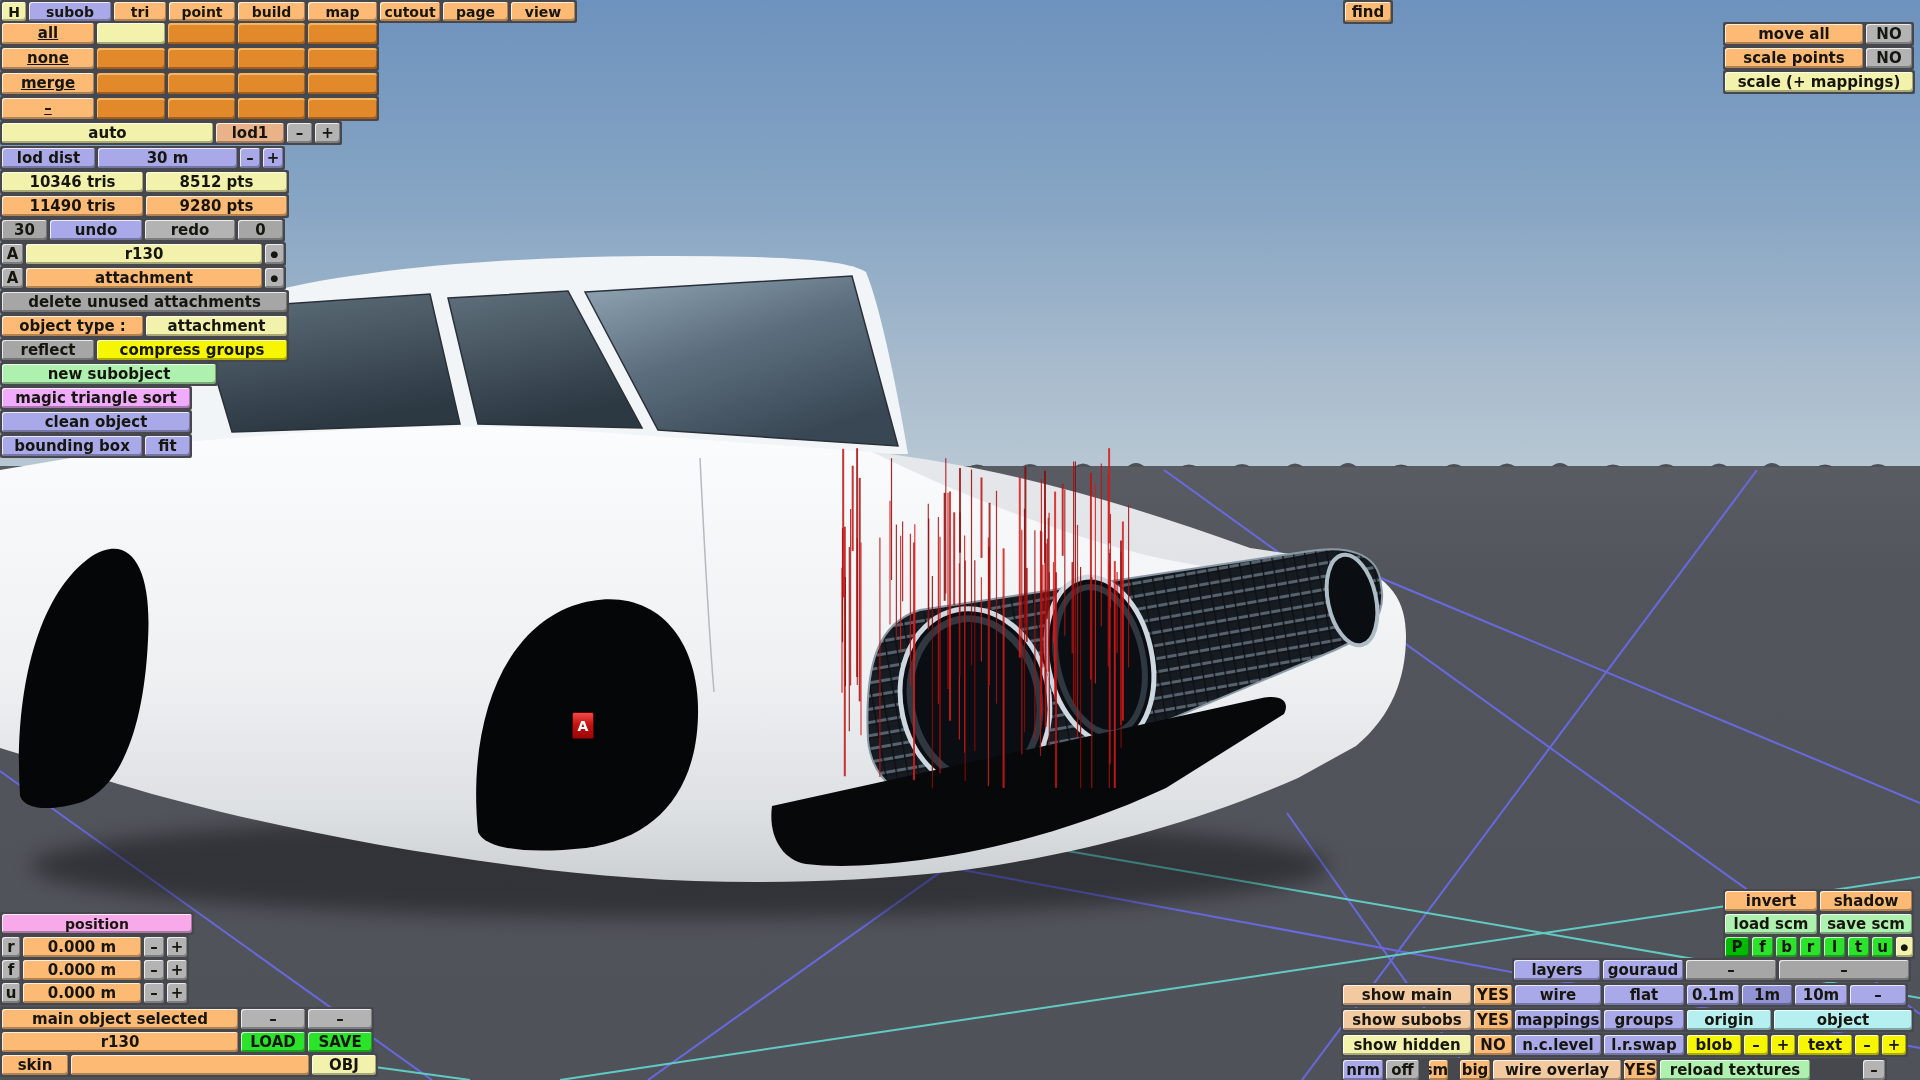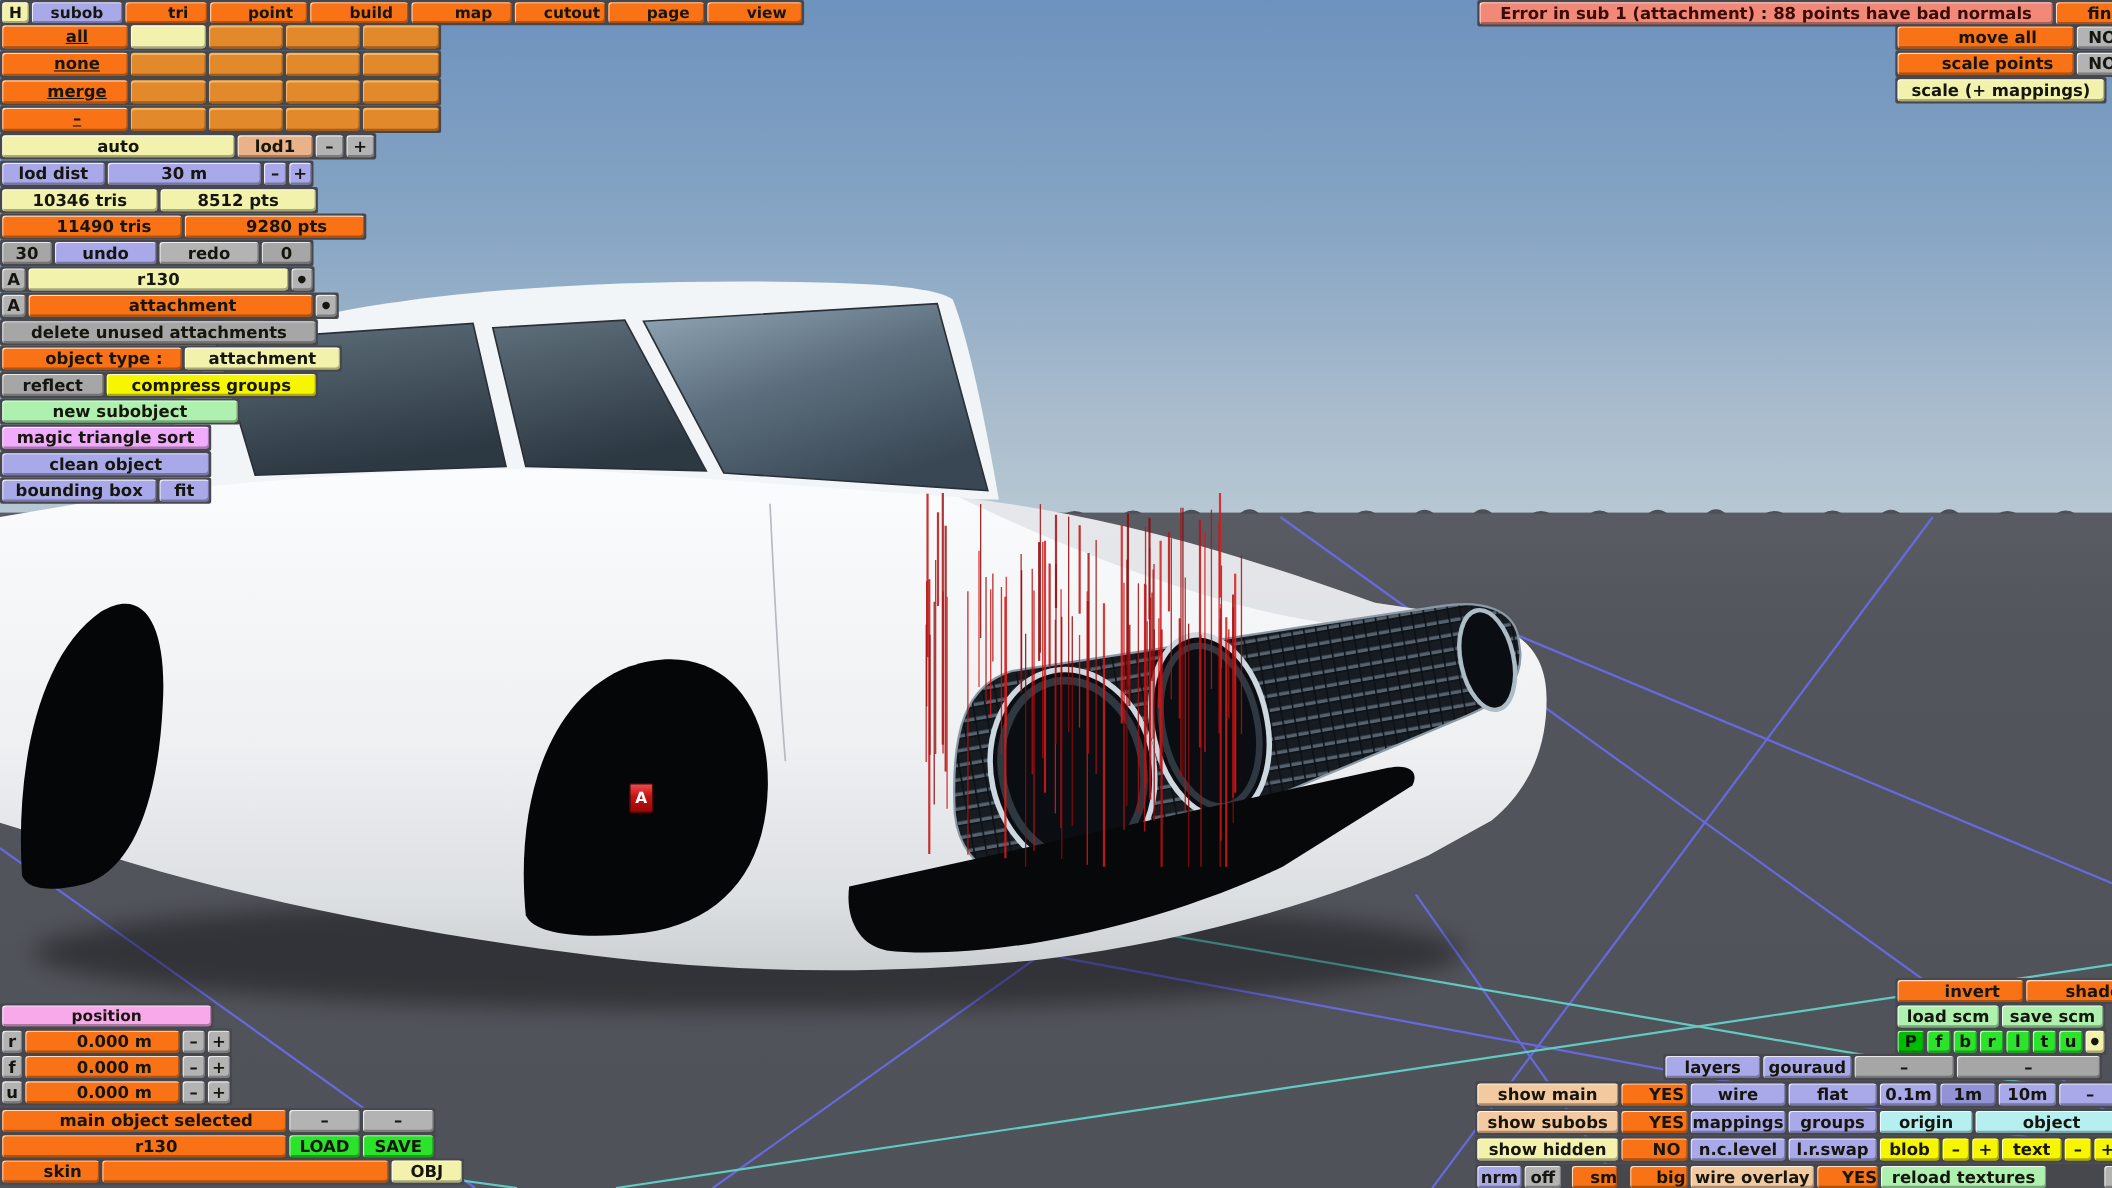--- a/index.html
+++ b/index.html
@@ -14,21 +14,21 @@
   
   .row{position:absolute;display:flex;gap:3px;background:#47484e;padding:2px;border-radius:2px;z-index:10;}
   .btn{height:20px;display:flex;align-items:center;justify-content:center;
        font-weight:bold;font-size:15px;color:#16160f;border-radius:3px;flex:0 0 auto;
        white-space:nowrap;overflow:hidden;line-height:1;
        box-shadow:inset 1px 1px 0 rgba(255,255,255,.75),inset -1px -2px 0 rgba(0,0,0,.30);}
   .h19 .btn{height:19px;font-size:14px;}
   .h21 .btn{height:21px;text-decoration:underline;}
   .dot{font-size:9px;}
   .sm{font-size:14px;}
-  .c-gray {background:#f97316;padding-left:22px;} .c-gray2{background:#b3b3b3;} .c-gray3{background:#a6a6a6;}
+  .c-gray {background:#fdba74;} .c-gray2{background:#b3b3b3;} .c-gray3{background:#a6a6a6;}
   .c-ypale{background:#f2f2ac;} .c-yel  {background:#f6f600;}
   .c-orange{background:#e2892b;box-shadow:inset 1px 2px 0 rgba(255,220,150,.55),inset -1px -2px 0 rgba(90,40,0,.45);}
   .c-tan  {background:#f3c9a0;} .c-peach{background:#eab288;}
   .c-purp {background:#a9a9ea;} .c-purp2{background:#9292d6;}
   .c-cyan {background:#f0abfc;} .c-cyan2{background:#b5efef;}
   .c-grn  {background:#aef0ae;} .c-grn2 {background:#2ae32a;} .c-grn3{background:#00bc00;}
   .c-pink {background:#f7a9ea;} .c-salmon{background:#f28877;color:#3a0c06;}
   #markerA{position:absolute;left:572px;top:712px;width:20px;height:25px;z-index:6;
        background:linear-gradient(#f14b4b 0%,#c31313 45%,#9c0707 100%);
        border:1px solid #5c0404;border-radius:2px;color:#fff;font-weight:bold;font-size:14px;
@@ -314,21 +314,20 @@
 </div>
 <div class="row" style="left:0;top:410px">
   <div class="btn c-purp" style="width:188px">clean object</div>
 </div>
 <div class="row" style="left:0;top:434px">
   <div class="btn c-purp" style="width:140px">bounding box</div>
   <div class="btn c-purp" style="width:45px">fit</div>
 </div>
 
 <div class="row" style="left:1343px;top:0">
-  <div class="btn c-salmon" style="width:521px">Error in sub 1 (attachment) : 88 points have bad normals</div>
   <div class="btn c-gray" style="width:46px">find</div>
 </div>
 <div class="row" style="left:1723px;top:22px">
   <div class="btn c-gray" style="width:138px">move all</div>
   <div class="btn c-gray2" style="width:46px">NO</div>
 </div>
 <div class="row" style="left:1723px;top:46px">
   <div class="btn c-gray" style="width:138px">scale points</div>
   <div class="btn c-gray2" style="width:46px">NO</div>
 </div>
@@ -426,17 +425,17 @@
   <div class="btn c-yel" style="width:24px">+</div>
   <div class="btn c-yel" style="width:54px">text</div>
   <div class="btn c-yel" style="width:24px">–</div>
   <div class="btn c-yel" style="width:24px">+</div>
 </div>
 <div class="row" style="left:1341px;top:1058px">
   <div class="btn c-purp" style="width:40px">nrm</div>
   <div class="btn c-gray2" style="width:33px">off</div>
   <div class="btn c-gray" style="width:19px;margin-left:7px">sml</div>
   <div class="btn c-gray" style="width:30px;margin-left:9px">big</div>
-  <div class="btn c-tan" style="width:112px">wire overlay</div>
+  <div class="btn c-tan" style="width:128px">wire overlay</div>
   <div class="btn c-gray" style="width:33px">YES</div>
   <div class="btn c-grn" style="width:150px">reload textures</div>
   <div class="btn c-gray2" style="width:22px;margin-left:50px">–</div>
 </div>
 
 </body></html>

